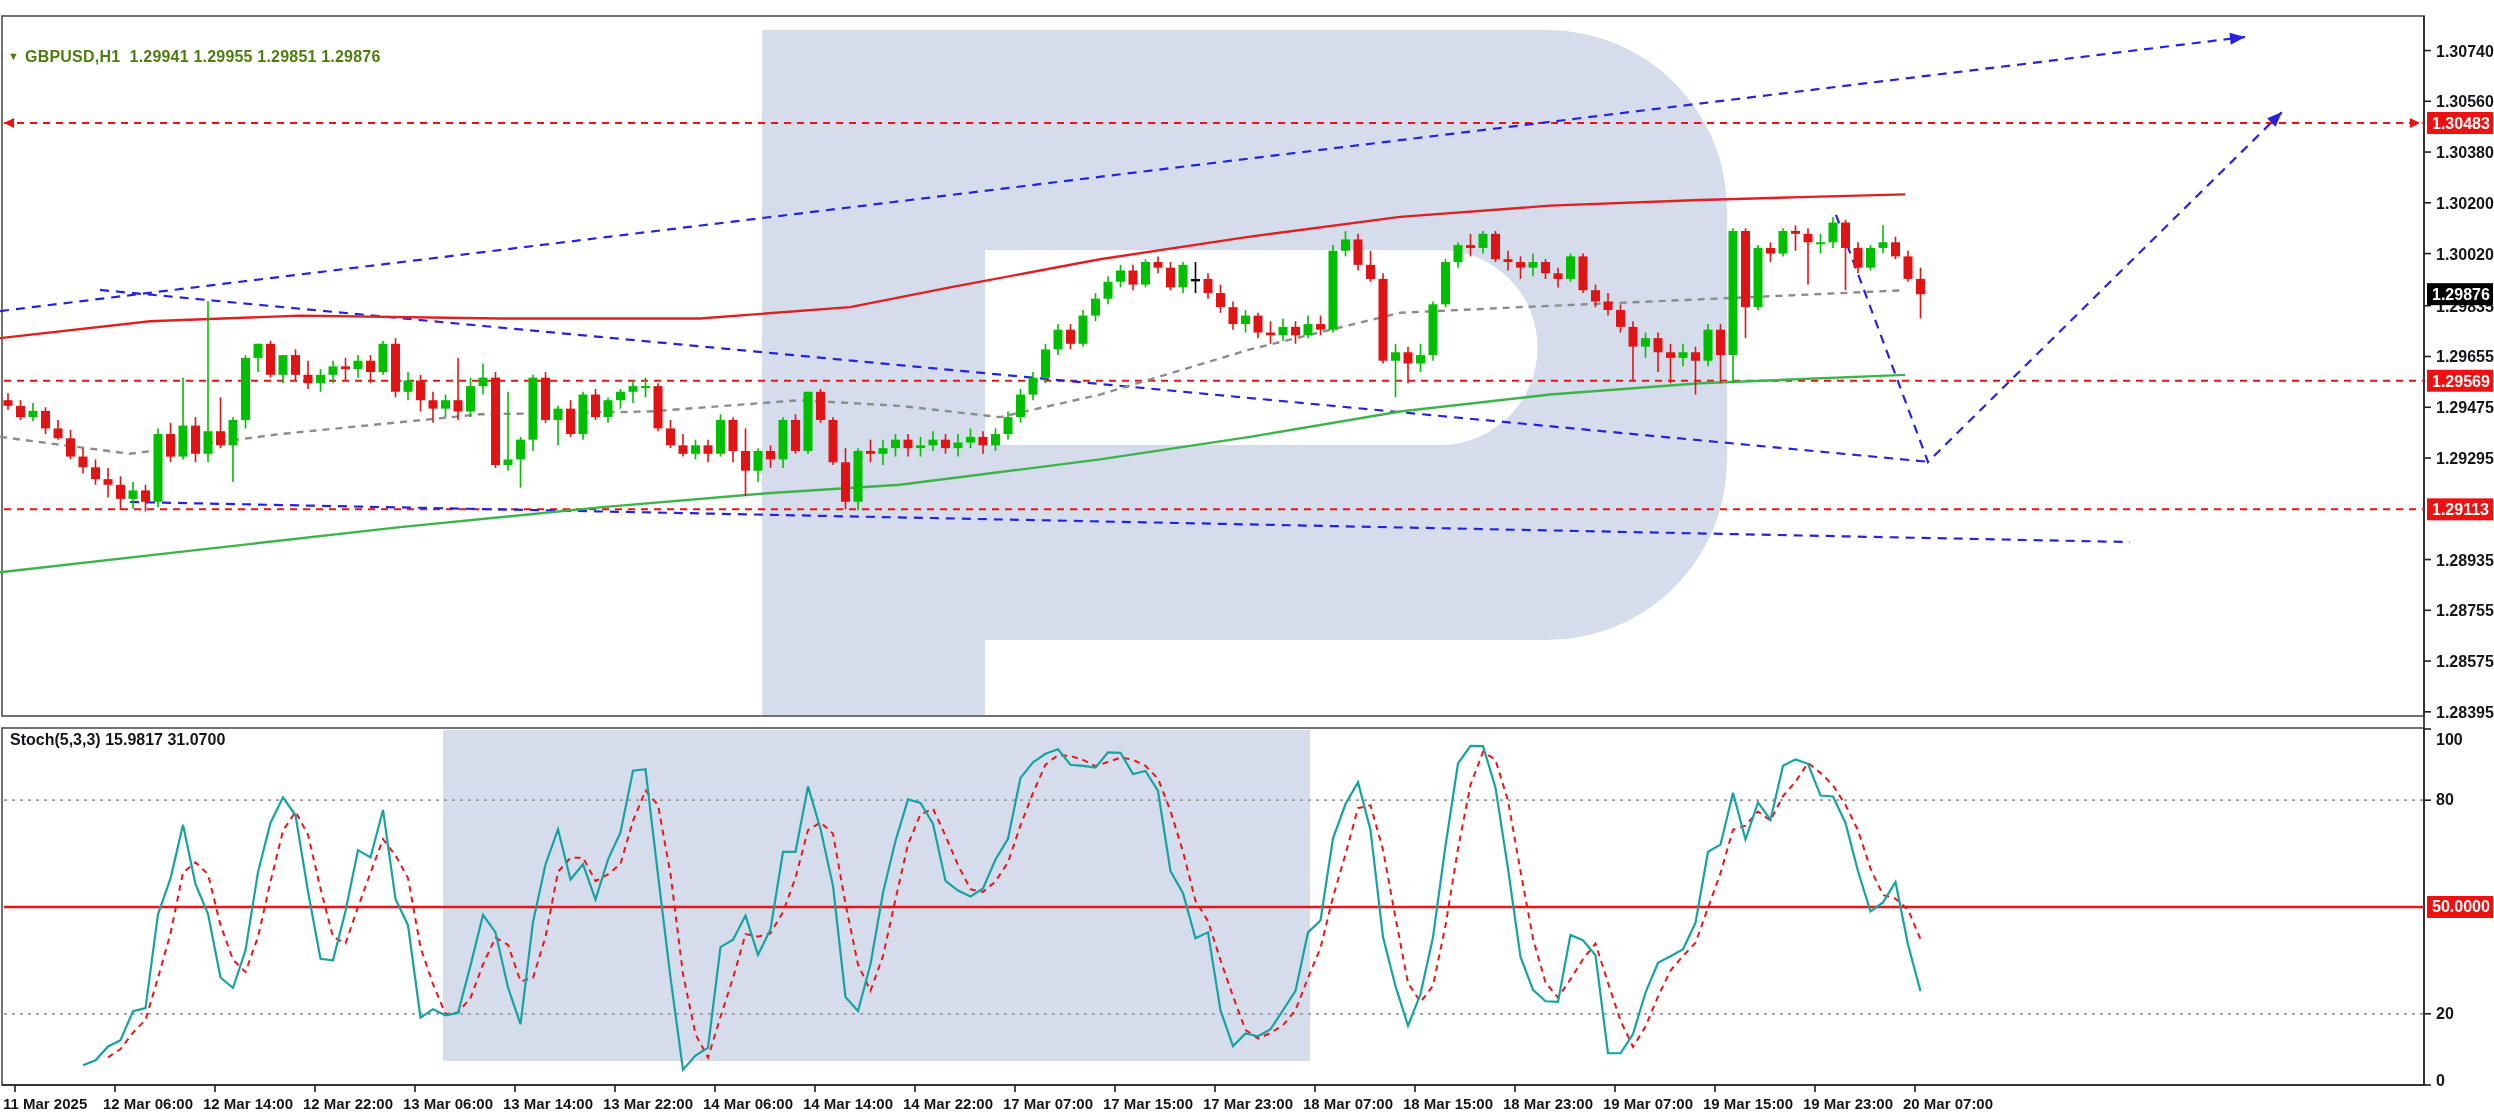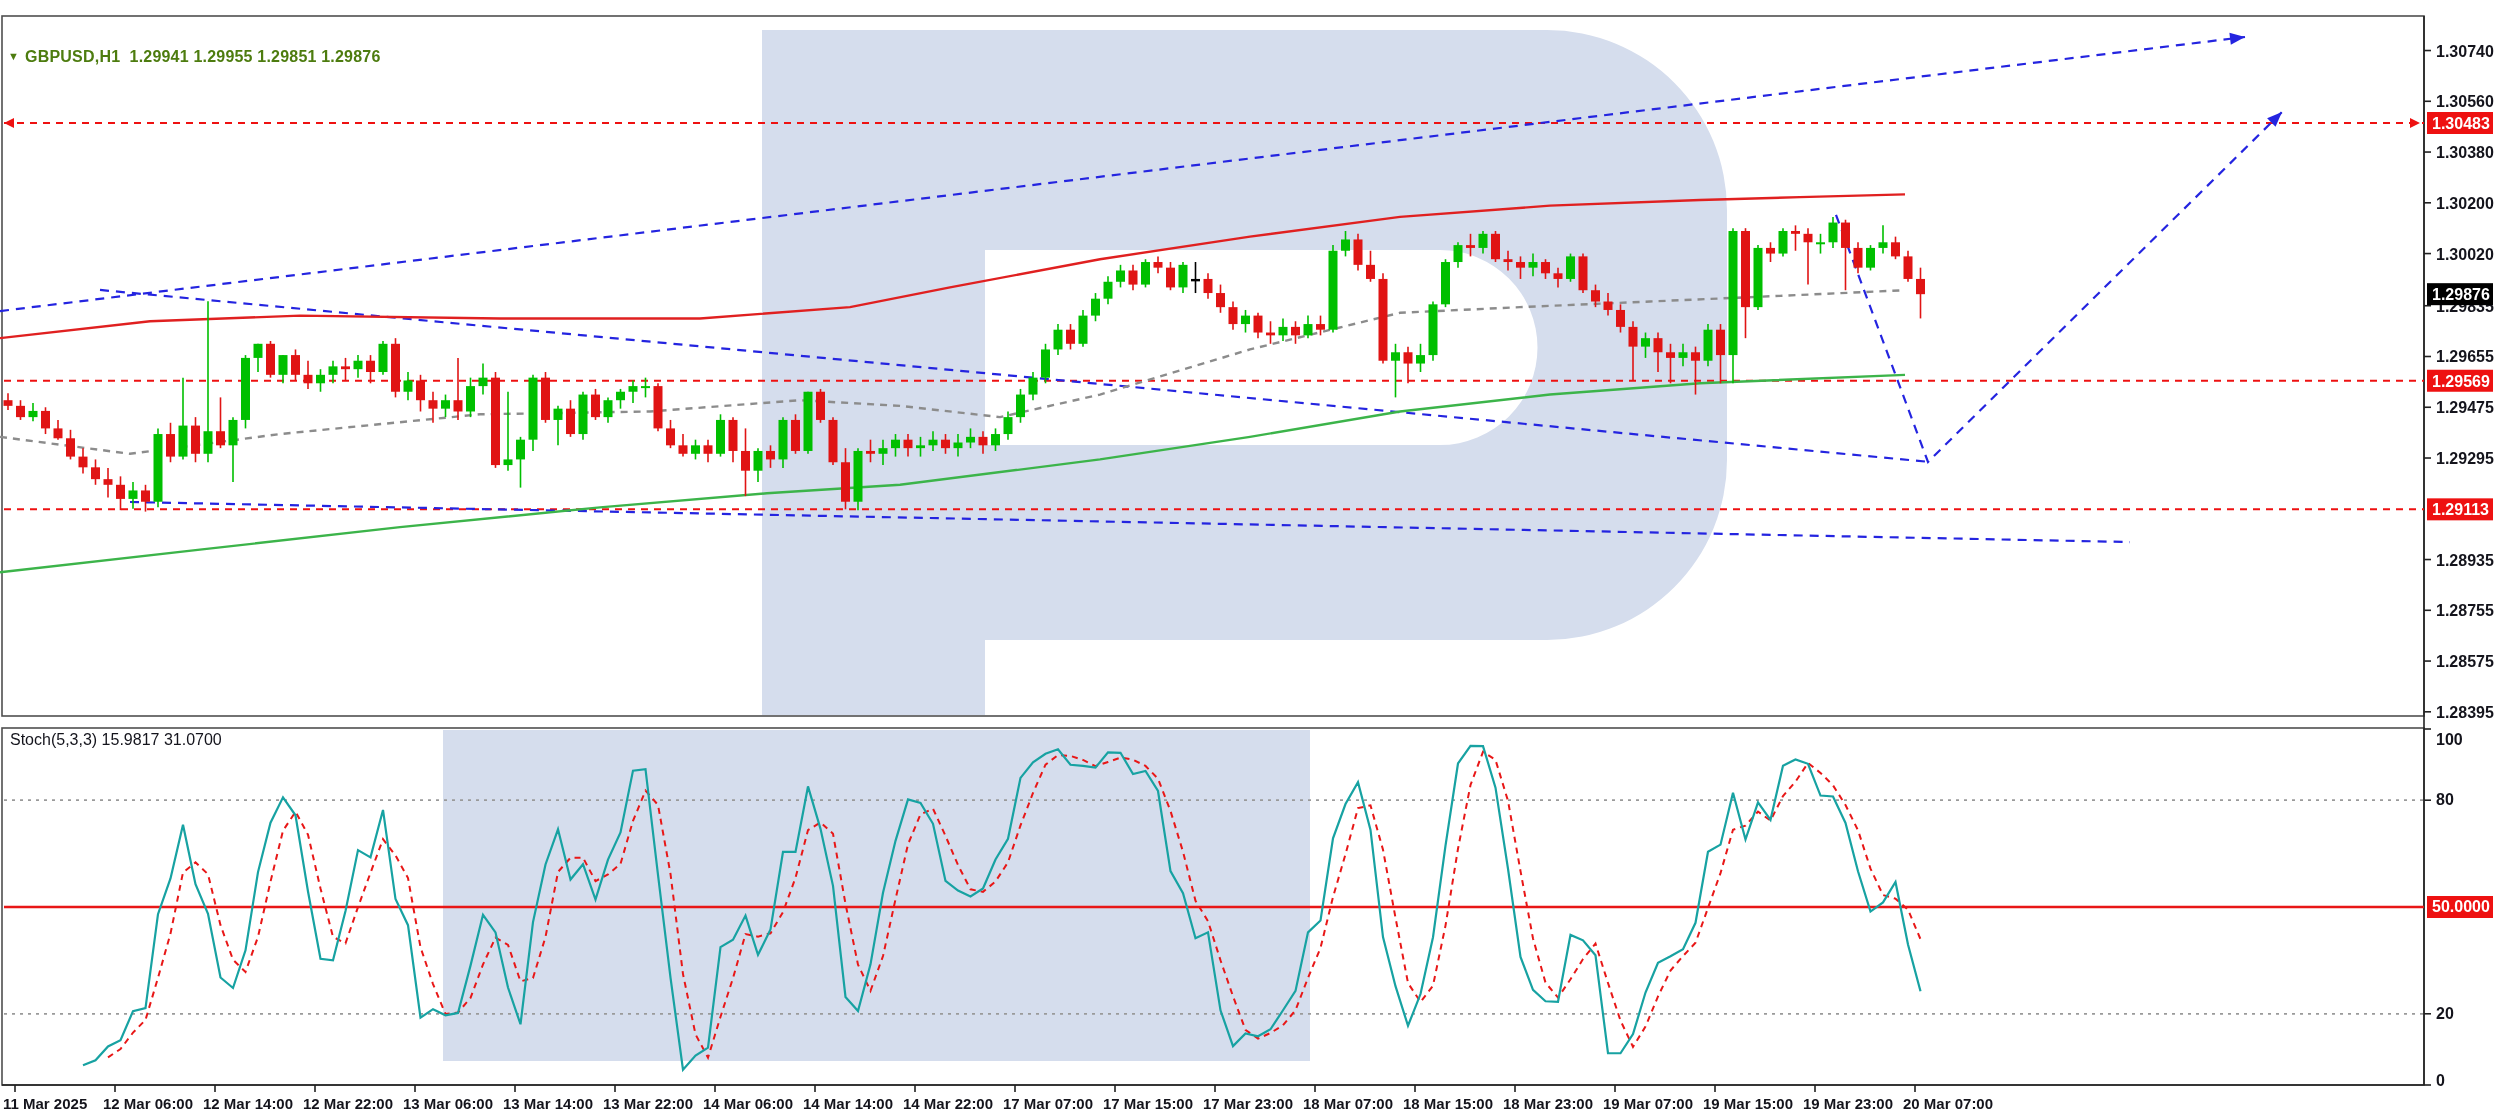--- a/index.html
+++ b/index.html
@@ -2,21 +2,21 @@
 <html><head>
 <meta charset="utf-8">
 <style>
   html,body{margin:0;padding:0;background:#ffffff;width:2494px;height:1119px;overflow:hidden;
     font-family:"Liberation Sans",sans-serif;}
   .stage{position:relative;width:2494px;height:1119px;background:#fff;}
   svg{position:absolute;left:0;top:0;}
   .chart-title{position:absolute;left:8px;top:1px;font-size:16px;font-weight:700;color:#4d7c0f;
     letter-spacing:0.2px;white-space:pre;margin-top:47px;}
   .chart-title .caret{font-size:11px;position:relative;top:-2px;margin-right:6px;}
-  .stoch-title{position:absolute;left:10px;top:731px;font-size:16px;font-weight:400;color:#14141c;
+  .stoch-title{position:absolute;left:10px;top:731px;font-size:16px;font-weight:700;color:#14141c;
     white-space:pre;}
 </style>
 </head>
 <body>
 
 <div class="stage">
   <svg id="chart" width="2494" height="1119" viewBox="0 0 2494 1119">
     <g id="wm">
         <rect x="762" y="30" width="223" height="685" fill="#d5dded"></rect>
         <path d="M985,30 H1547 A180,180 0 0 1 1727,210 V460 A180,180 0 0 1 1547,640 H985 V445 H1440 A97.5,97.5 0 0 0 1537.5,347.5 A97.5,97.5 0 0 0 1440,250 H985 Z" fill="#d5dded" fill-rule="evenodd"></path>

